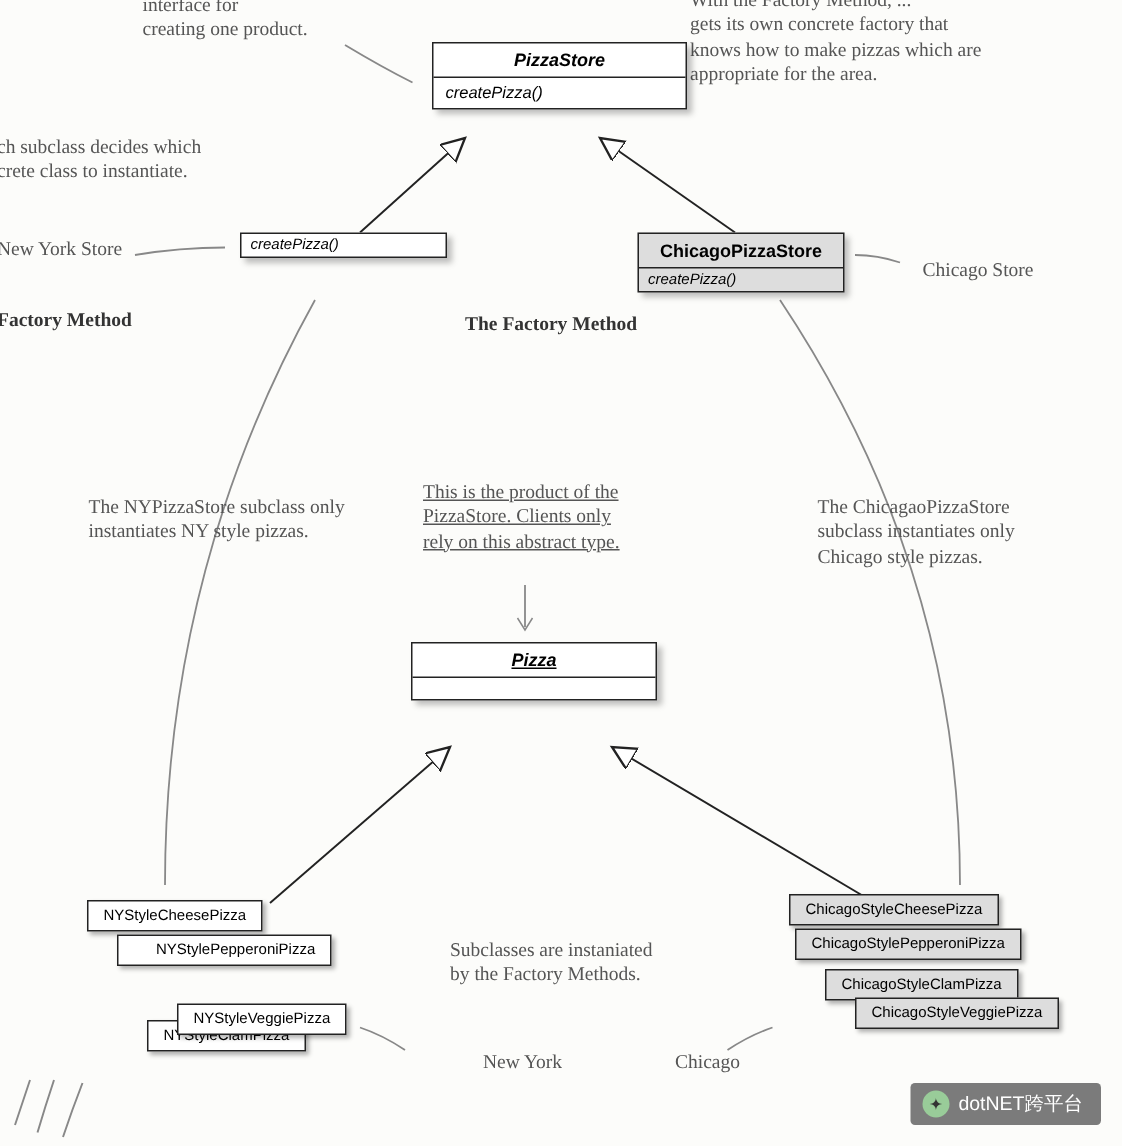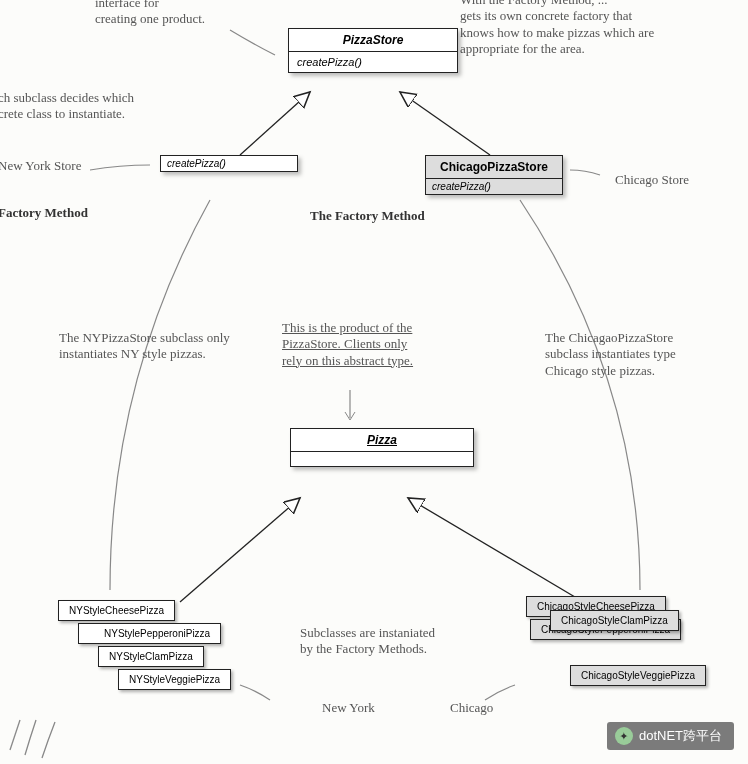--- a/index.html
+++ b/index.html
@@ -120,52 +120,52 @@
 <div class="annot" style="left:-2px; top:158px;">New York Store</div>
 <div class="annot" style="left:615px; top:172px;">Chicago Store</div>
 <div class="annot bold" style="left:-2px; top:205px;">Factory Method</div>
 <div class="annot bold" style="left:310px; top:208px;text-align:right;">The Factory Method</div>
 <div class="annot" style="left:19px; top:330px; white-space:pre-line;margin-left:40px;">The NYPizzaStore subclass only
 instantiates NY style pizzas.</div>
 <div class="annot" style="left:282px; top:320px; white-space:pre-line;text-decoration:underline;">This is the product of the
 PizzaStore.  Clients only
 rely on this abstract type.</div>
 <div class="annot" style="left:545px; top:330px; white-space:pre-line;">The ChicagaoPizzaStore
-subclass instantiates type
+subclass instantiates only
 Chicago style pizzas.</div>
 <div class="annot" style="left:300px; top:625px; white-space:pre-line;">Subclasses are instaniated
 by the Factory Methods.</div>
 <div class="annot" style="left:290px; top:700px;margin-left:32px;">New York</div>
 <div class="annot" style="left:450px; top:700px;">Chicago</div>
 
 <div class="uml-box" style="left:288px; top:28px; width:170px;">
   <div class="uml-title">PizzaStore</div>
   <div class="uml-body">createPizza()</div>
 </div>
 
 <div class="uml-box" style="left:160px; top:155px; width:138px;">
   <div class="uml-body tiny">createPizza()</div>
 </div>
 
 <div class="uml-box shaded" style="left:425px; top:155px; width:138px;">
   <div class="uml-title plain">ChicagoPizzaStore</div>
   <div class="uml-body tiny">createPizza()</div>
 </div>
 
-<div class="uml-box" style="left:290px; top:428px; width:184px;text-decoration:underline;">
+<div class="uml-box" style="left:274px; top:428px; width:164px;text-decoration:underline;">
   <div class="uml-title">Pizza</div>
   <div class="uml-body"></div>
 </div>
 
 <div class="small-box" style="left:58px; top:600px;">NYStyleCheesePizza</div>
 <div class="small-box" style="left:78px; top:623px;padding-left:25px;">NYStylePepperoniPizza</div>
-<div class="small-box" style="left:98px; top:646px;">NYStyleClamPizza</div>
+<div class="small-box" style="left:98px; top:680px;">NYStyleClamPizza</div>
 <div class="small-box" style="left:118px; top:669px;">NYStyleVeggiePizza</div>
 
 <div class="small-box shaded" style="left:510px; top:596px;margin-left:16px;">ChicagoStyleCheesePizza</div>
 <div class="small-box shaded" style="left:530px; top:619px;">ChicagoStylePepperoniPizza</div>
-<div class="small-box shaded" style="left:550px; top:610px;">ChicagoStyleClamPizza</div>
+<div class="small-box shaded" style="left:550px; top:646px;">ChicagoStyleClamPizza</div>
 <div class="small-box shaded" style="left:570px; top:665px;">ChicagoStyleVeggiePizza</div>
 
 <div class="watermark">
   <span class="wm-icon">✦</span>
   <span>dotNET跨平台</span>
 </div>
 
 </body></html>

